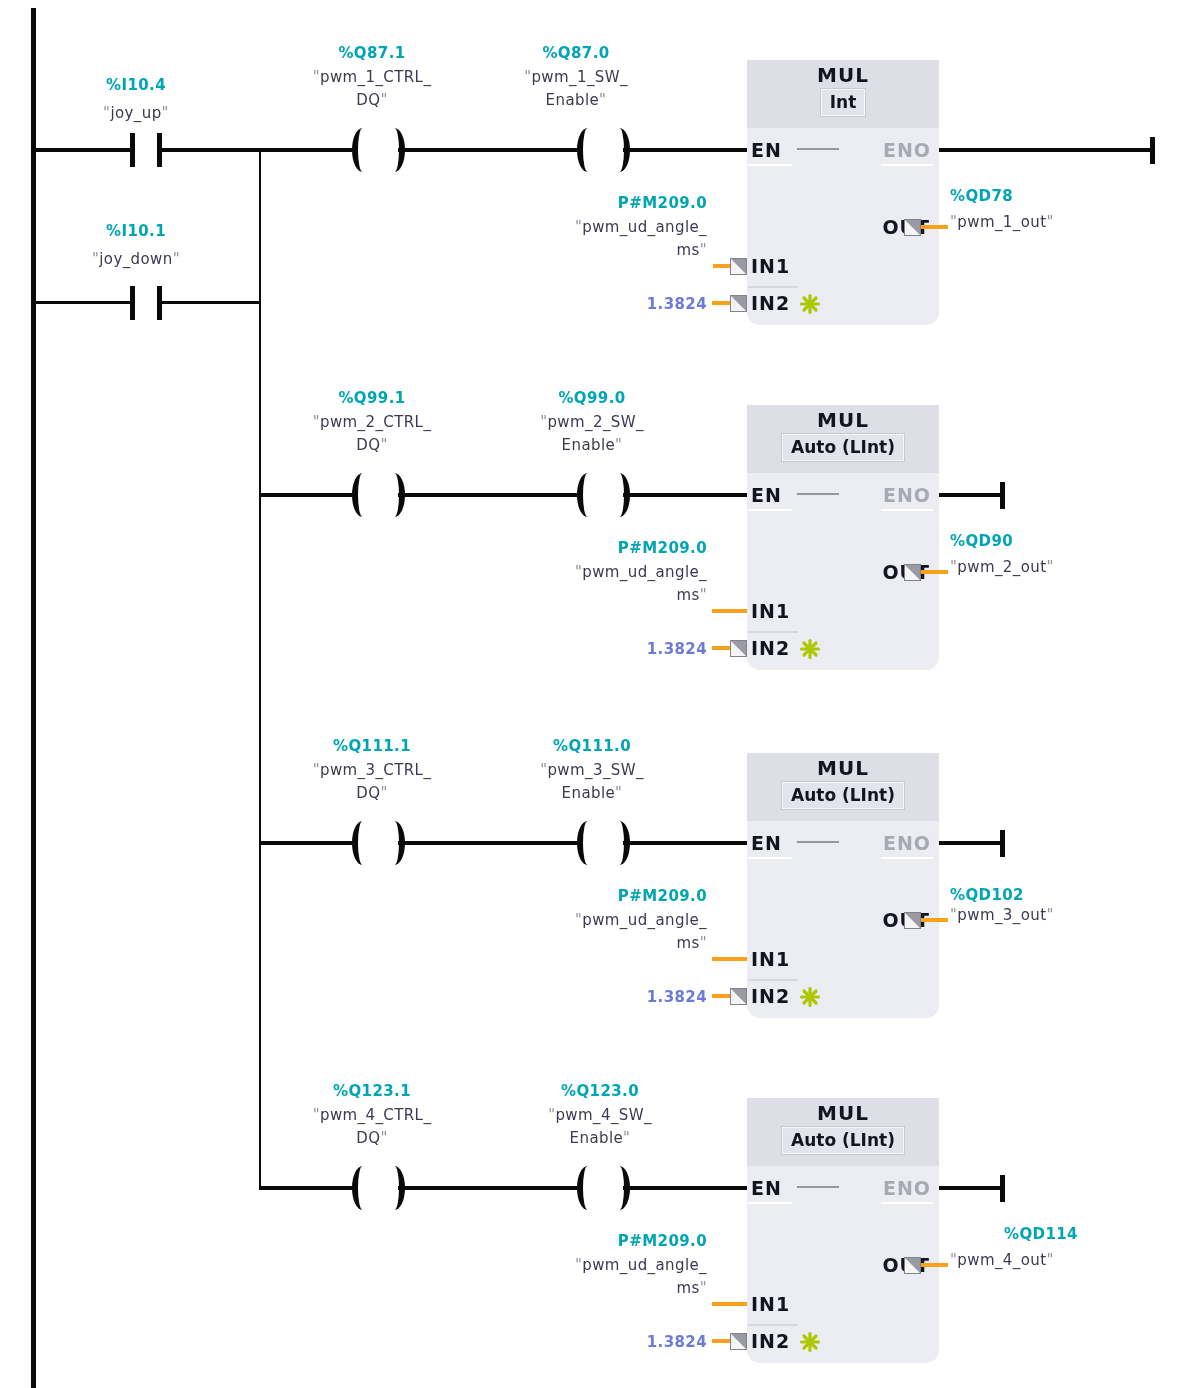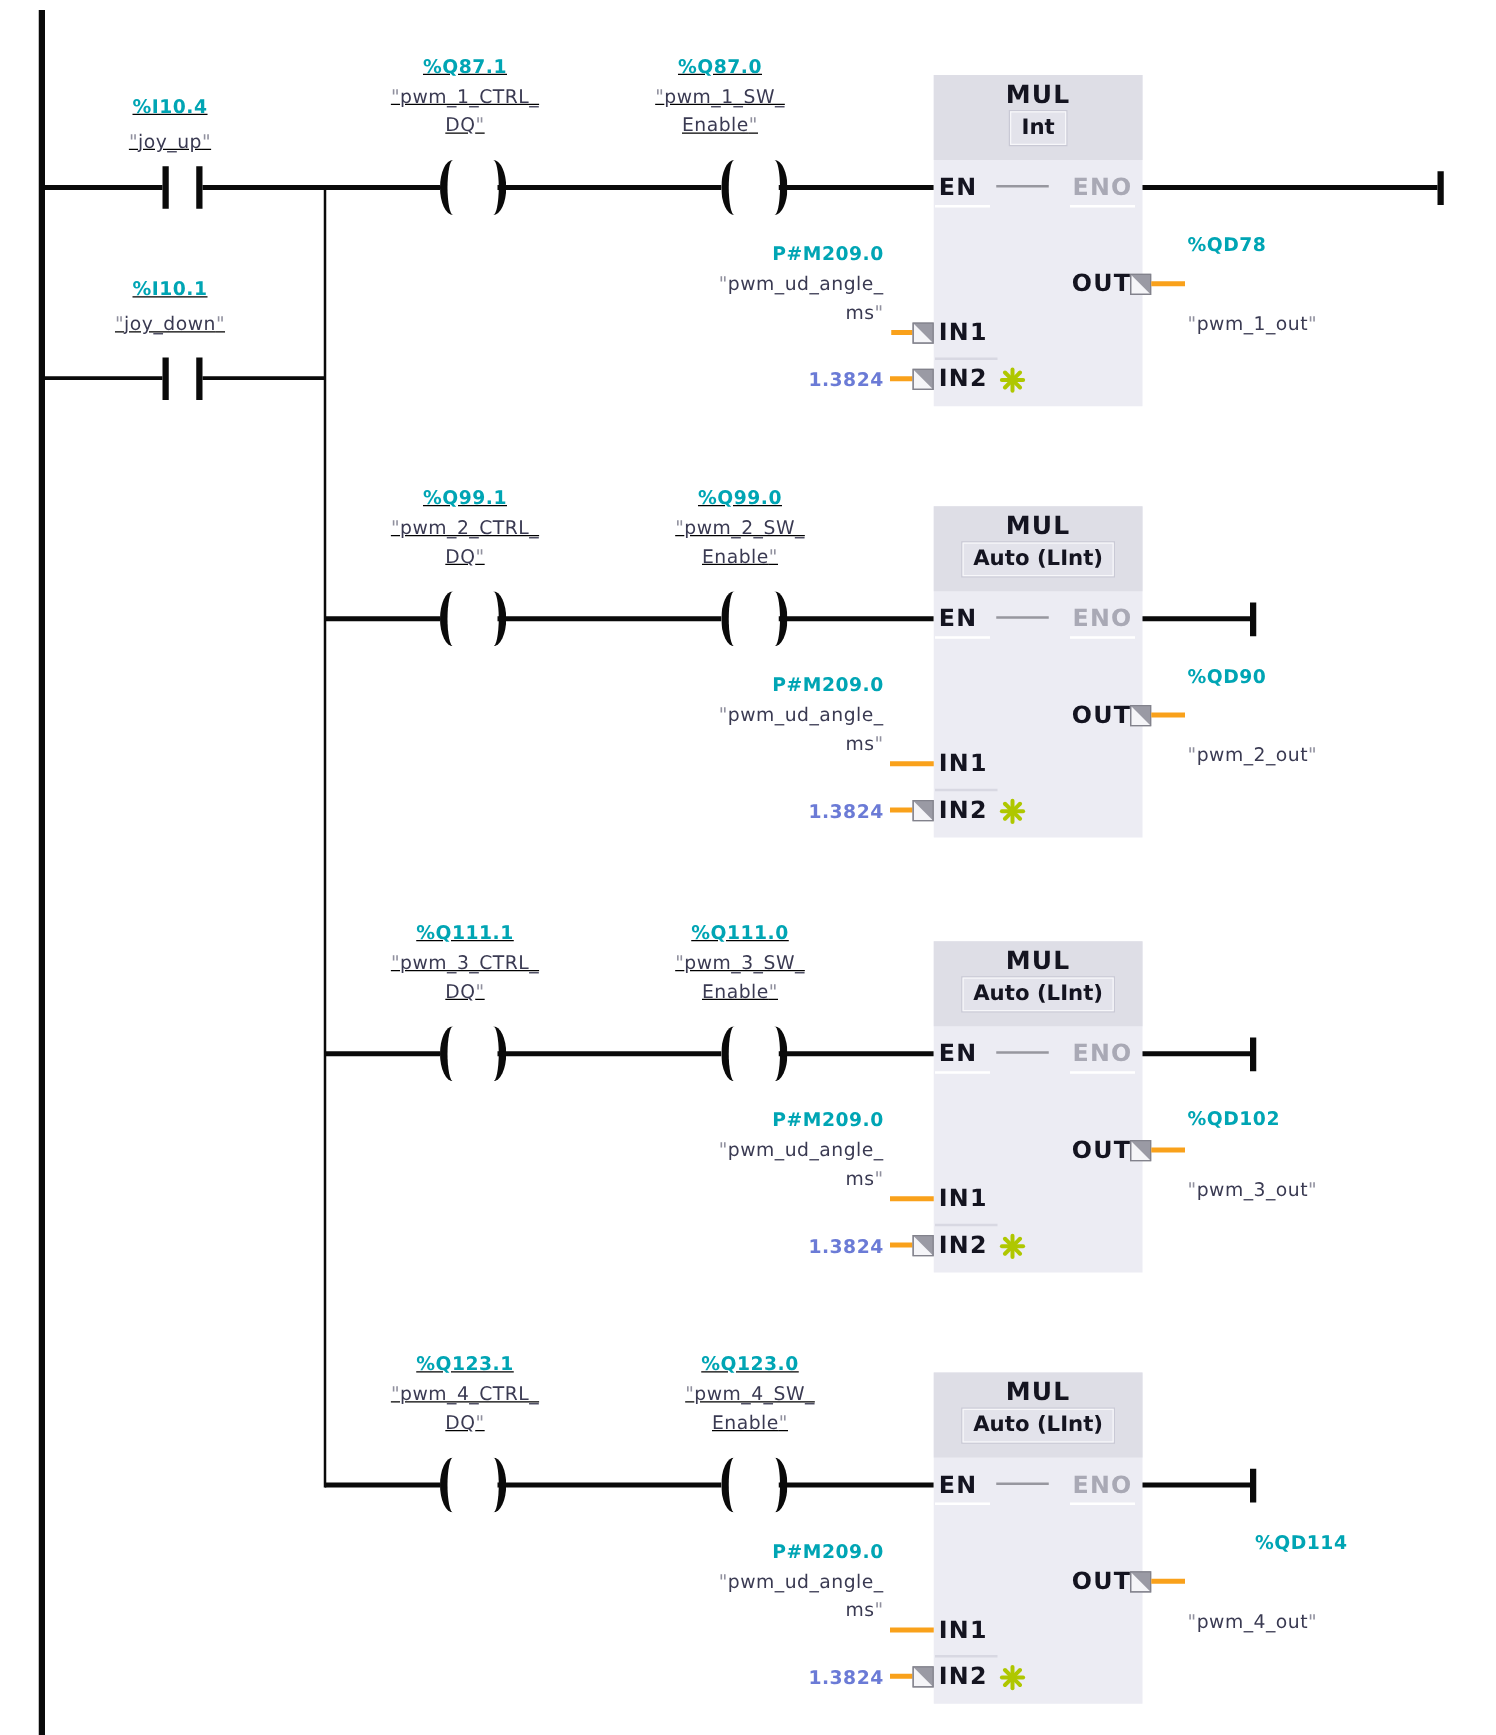--- a/index.html
+++ b/index.html
@@ -11,31 +11,31 @@
   .vconn{position:absolute;left:259px;top:150px;width:2px;height:1040px;background:#0a0a0a;}
   .hline{position:absolute;top:148px;height:4px;background:#0a0a0a;}
   .bline{position:absolute;top:301px;height:2.5px;background:#0a0a0a;}
   .endtick{position:absolute;top:137px;width:5px;height:27px;background:#0a0a0a;}
   .cbar{position:absolute;width:5px;height:34px;background:#0a0a0a;}
   
   .paren{position:absolute;top:128px;width:15px;height:44px;}
   .pl{border-left:6px solid #0a0a0a;border-radius:50%;}
   .pr{border-right:6px solid #0a0a0a;border-radius:50%;}
   
-  .lblc{position:absolute;width:220px;text-align:center;text-decoration:underline;}
+  .lblc{position:absolute;width:220px;text-align:center;}
   .lblr{position:absolute;text-align:right;}
   .addr{font-size:15px;line-height:26px;font-weight:bold;color:#00A5B4;letter-spacing:.4px;}
   .nm{font-size:15px;line-height:23px;color:#3A3A52;letter-spacing:.4px;}
   .q1::before{content:'"';color:#90909E;font-weight:normal;}
   .q2::after{content:'"';color:#90909E;font-weight:normal;}
   .const{position:absolute;text-align:right;font-size:15px;font-weight:bold;color:#6B7BD6;letter-spacing:.4px;}
   .outaddr{position:absolute;line-height:20px;white-space:nowrap;}
-  .outname{position:absolute;line-height:20px;white-space:nowrap;font-weight:normal;margin-top:37px;}
-  
-  .blk{position:absolute;left:747px;top:60px;width:167px;height:265px;background:#ECECF3;}
+  .outname{position:absolute;line-height:20px;white-space:nowrap;font-weight:normal;}
+  
+  .blk{position:absolute;left:747px;top:60px;width:192px;height:265px;background:#ECECF3;border-radius:13px;}
   .blk-head{height:68px;background:#DEDEE6;text-align:center;}
   .blk-title{font-size:20px;font-weight:bold;letter-spacing:1px;color:#141420;line-height:24px;padding-top:3px;}
   .blk-type{display:inline-block;margin-top:2px;padding:0 8px;font-size:17px;font-weight:bold;line-height:25px;
             color:#141420;background:#E3E3EB;border:1px solid #F7F7FA;box-shadow:0 0 0 1px #C9C9D5;}
   .port{position:absolute;font-size:19px;font-weight:bold;color:#141420;letter-spacing:1px;line-height:22px;}
   .port.gray{color:#A9A9B5;}
   .dash{position:absolute;left:50px;top:88px;width:42px;height:2px;background:#97979F;}
   .wul{position:absolute;height:2px;background:#ffffff;}
   .hdiv{position:absolute;height:2px;background:#D8D8E2;}
   

